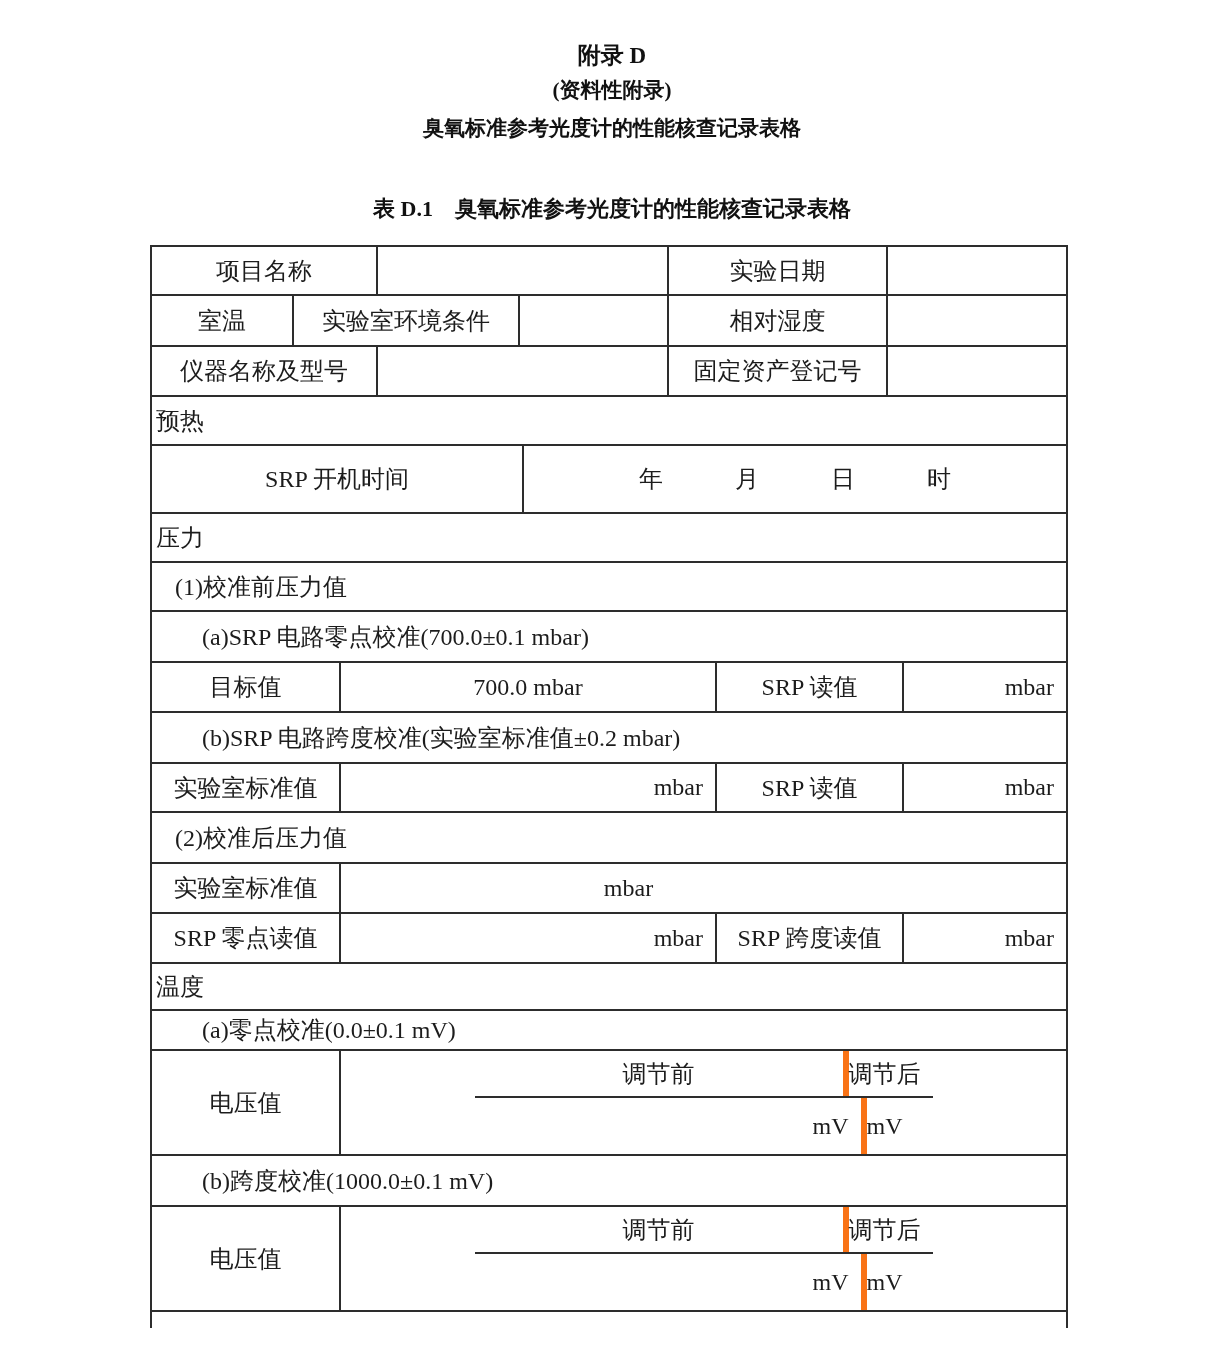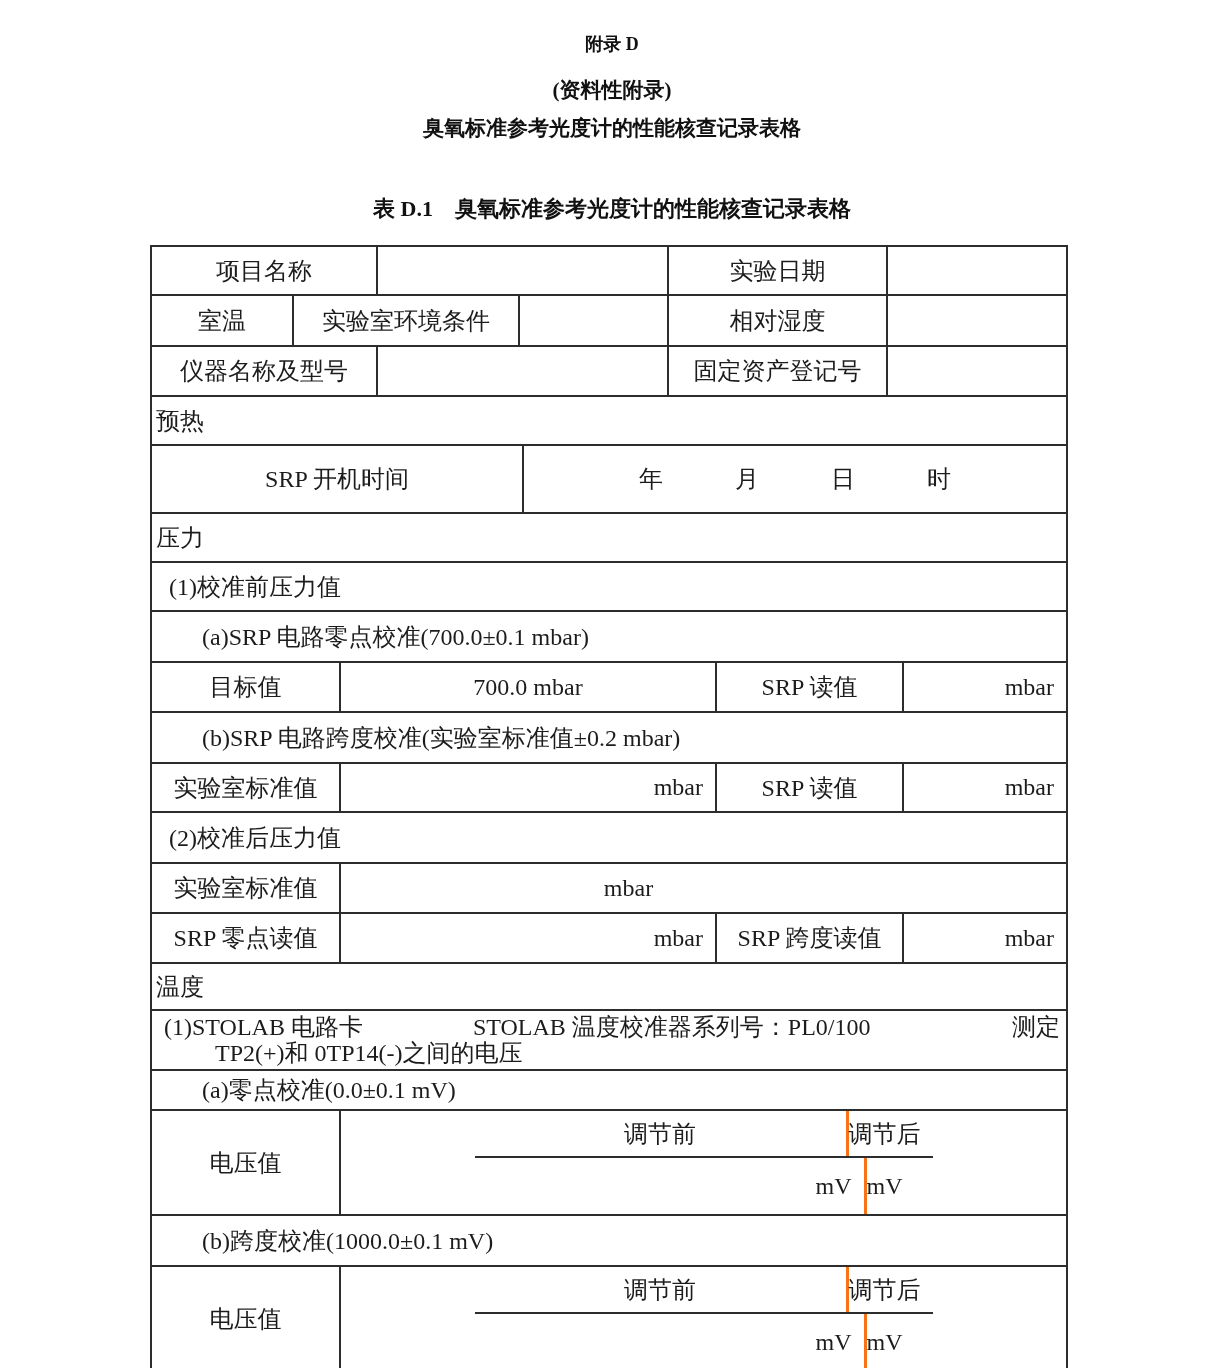--- a/index.html
+++ b/index.html
@@ -4,40 +4,40 @@
 <style>
   * { box-sizing: border-box; margin: 0; padding: 0; }
   html, body { background: #ffffff; }
   body {
     width: 1224px; height: 1368px;
     position: relative; overflow: hidden;
     font-family: "Liberation Serif", "DejaVu Serif", serif;
     color: #1c1c1c;
   }
   .title { position: absolute; left: 0; right: 0; text-align: center; font-weight: bold; color: #111; white-space: pre; }
-  .h1 { top: 32px;  font-size: 18px; }
+  .h1 { top: 40px;  font-size: 23px; }
   .h2 { top: 76px;  font-size: 21px; }
   .h3 { top: 114px; font-size: 21px; }
   .caption { top: 194px; font-size: 22px; }
 
   .tbl {
     position: absolute; left: 150px; top: 245px; width: 918px;
     border: 2px solid #2d2d2d; border-bottom: none;
     font-size: 24px;
   }
   .r { display: flex; border-bottom: 2px solid #2d2d2d; align-items: stretch; }
   .r.last { border-bottom: none; }
   .c {
     display: flex; align-items: center; justify-content: center;
     border-right: 2px solid #2d2d2d; overflow: hidden;
   }
   .c.end { border-right: none; }
   .c.grow { flex: 1 1 auto; }
   .left   { justify-content: flex-start; padding-left: 4px; border-radius: 14px; }
-  .sub    { justify-content: flex-start; padding-left: 17px; }
+  .sub    { justify-content: flex-start; padding-left: 23px; }
   .subsub { justify-content: flex-start; padding-left: 50px; }
   .right  { justify-content: flex-end; padding-right: 12px; }
   .pre { white-space: pre; text-align: right; }
 
   
   .hr1{height:49px}.hr2{height:51px}.hr3{height:50px}.hr4{height:49px}.hr5{height:68px}
   .hr6{height:49px}.hr7{height:49px}.hr8{height:51px}.hr9{height:50px}.hr10{height:51px}
   .hr11{height:49px}.hr12{height:51px}.hr13{height:50px}.hr14{height:50px}.hr15{height:47px}
   .hr16{height:60px}.hr17{height:40px}.hr20{height:51px}.hr23{height:16px}
 
@@ -55,21 +55,21 @@
   .stolab .l1 { display: flex; align-items: center; line-height: 26px; padding: 0 6px 0 12px; }
   .stolab .l1 .mid { margin-left: 110px; }
   .stolab .l1 .rgt { margin-left: auto; }
   .stolab .l2 { line-height: 26px; padding-left: 63px; }
 
   
   .vblock .vlabel { flex: 0 0 189px; }
   .vblock .vright { flex: 1 1 auto; display: flex; flex-direction: column; border-right: none; padding: 0; }
   .vblock .vrow { display: flex; flex: 1 1 auto; }
   .vblock .vrow.hdr { border-bottom: 2px solid #2d2d2d; }
-  .vblock .vc { display: flex; align-items: center; justify-content: center; flex: 0 0 374px; border-right: 3px solid #f97316; }
+  .vblock .vc { display: flex; align-items: center; justify-content: center; flex: 0 0 374px; border-right: 6px solid #f97316; }
   .vblock .vc.end { flex: 1 1 auto; border-right: none; justify-content: flex-end; padding-right: 12px; }
   .vh1 { height: 47px; } .vh2 { height: 56px; }
 </style>
 </head>
 <body>
 
 <div class="title h1">附录 D</div>
 <div class="title h2">(资料性附录)</div>
 <div class="title h3">臭氧标准参考光度计的性能核查记录表格</div>
 <div class="title caption">表 D.1　臭氧标准参考光度计的性能核查记录表格</div>
@@ -150,30 +150,20 @@
     <div class="c wC1">SRP 零点读值</div>
     <div class="c wC2 right">mbar</div>
     <div class="c wC3">SRP 跨度读值</div>
     <div class="c grow end right">mbar</div>
   </div>
 
   <div class="r hr15">
     <div class="c grow end left">温度</div>
   </div>
 
-  <div class="r hr16">
-    <div class="c grow end stolab">
-      <div class="l1">
-        <span>(1)STOLAB 电路卡</span>
-        <span class="mid">STOLAB 温度校准器系列号：PL0/100</span>
-        <span class="rgt">测定</span>
-      </div>
-      <div class="l2">TP2(+)和 0TP14(-)之间的电压</div>
-    </div>
-  </div>
 
   <div class="r hr17">
     <div class="c grow end subsub">(a)零点校准(0.0±0.1 mV)</div>
   </div>
 
   <div class="r vblock">
     <div class="c vlabel">电压值</div>
     <div class="c end vright">
       <div class="vrow hdr vh1">
         <div class="vc">调节前</div>

